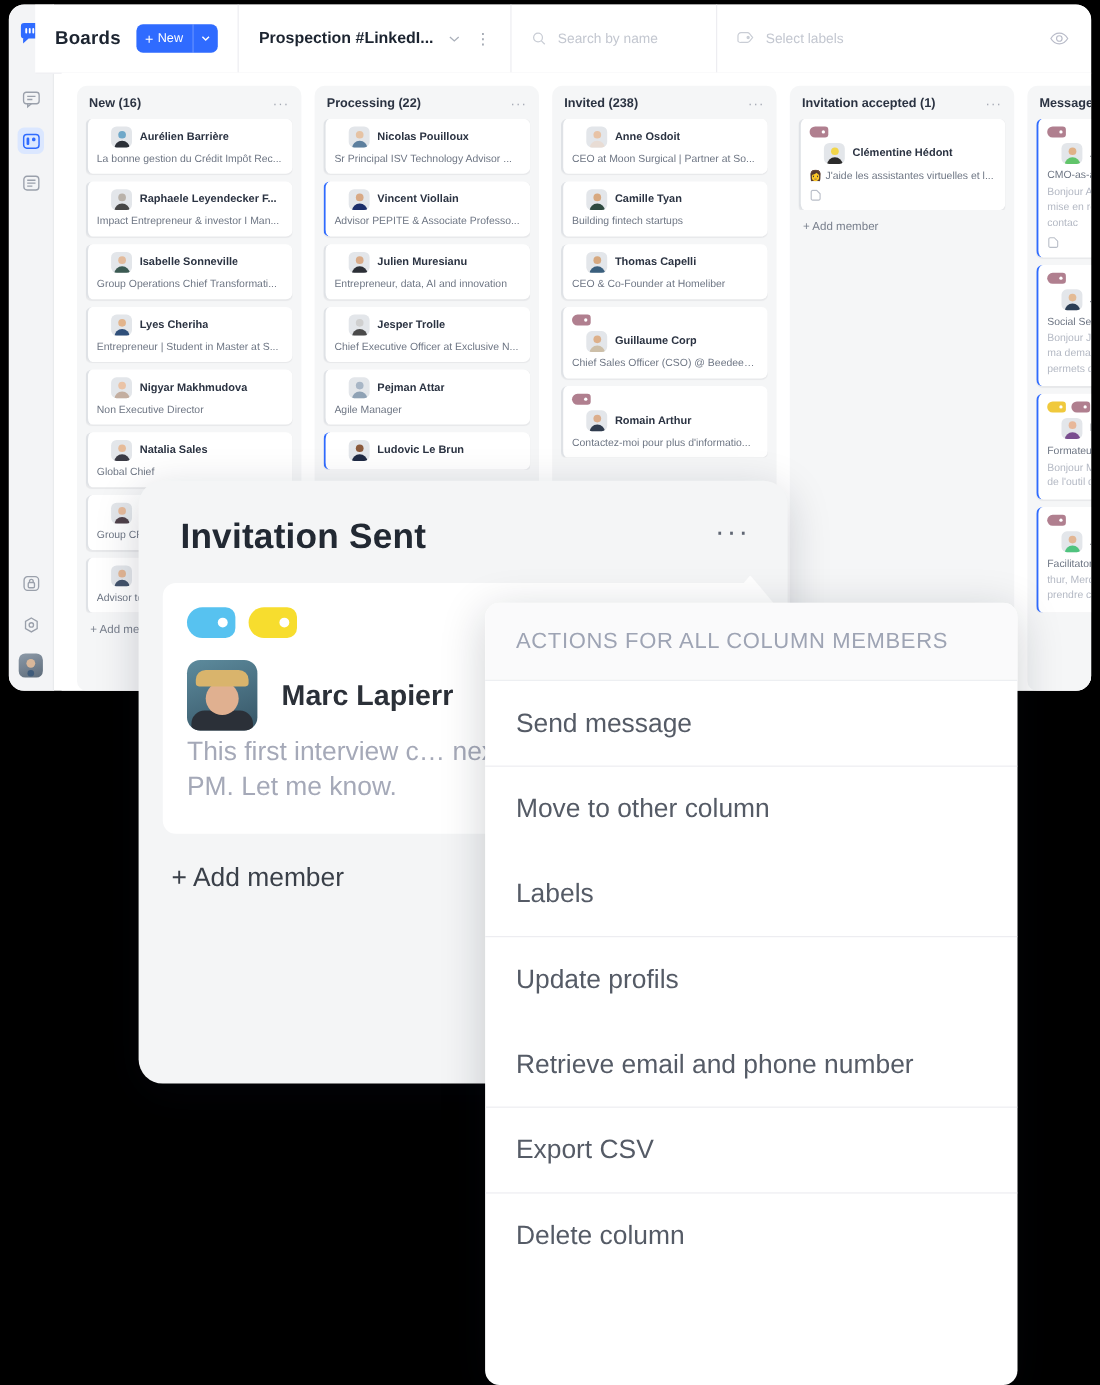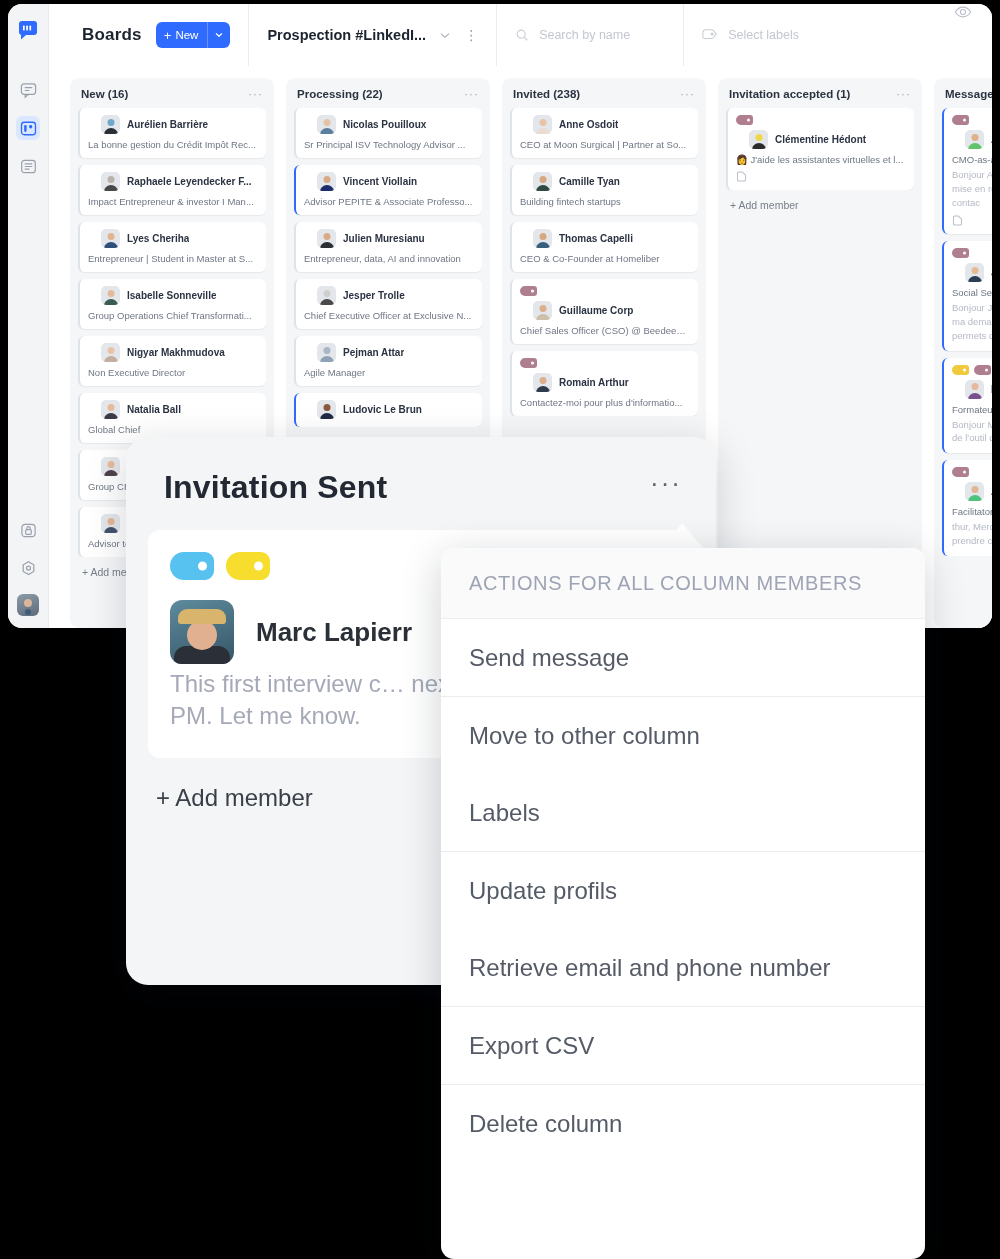--- a/index.html
+++ b/index.html
@@ -40,23 +40,23 @@
     position:relative;
   }
   .rail-avatar::after{
     content:"";position:absolute;left:50%;top:5px;transform:translateX(-50%);
     width:8px;height:8px;border-radius:50%;background:#d9b79a;
     box-shadow:0 9px 0 -1px #3f5b7a;
   }
 
   
   .topbar{
-    position:absolute;left:56px;top:0;right:0;height:62px;
+    position:absolute;left:24px;top:0;right:0;height:62px;
     background:#ffffff;border-bottom:1px solid #ececf0;
-    display:flex;align-items:flex-start;
+    display:flex;align-items:center;
   }
   .tb-seg{height:62px;display:flex;align-items:center;padding:0 18px;}
   .tb-seg.bordered{border-right:1px solid #ececf0;}
   .boards-title{font-size:17px;font-weight:700;color:#1c2430;letter-spacing:.2px;}
   .new-btn{
     margin-left:14px;height:26px;display:flex;align-items:center;
     background:#2f6bff;border-radius:6px;color:#fff;font-size:11.5px;overflow:hidden;
   }
   .new-btn .lbl{padding:0 9px 0 8px;display:flex;align-items:center;gap:4px;height:26px;}
   .new-btn .plus{font-size:13px;line-height:1;}
@@ -315,54 +315,54 @@
                 <span class="body" style="background:#474747"></span>
                 <span class="head" style="background:#b9b2aa"></span>
               </div>
               <div class="card-name">Raphaele Leyendecker F...</div>
             </div>
             <div class="card-sub">Impact Entrepreneur &amp; investor I Man...</div>
           </div>
           <div class="card">
             <div class="card-top">
               <div class="avatar">
+                <span class="body" style="background:#3b5a52"></span>
+                <span class="head" style="background:#e3bb9c"></span>
+              </div>
+              <div class="card-name">Isabelle Sonneville</div>
+            </div>
+            <div class="card-sub">Group Operations Chief Transformati...</div>
+          </div>
+          <div class="card">
+            <div class="card-top">
+              <div class="avatar">
                 <span class="body" style="background:#2f4f7a"></span>
                 <span class="head" style="background:#e2b48c"></span>
               </div>
               <div class="card-name">Lyes Cheriha</div>
             </div>
             <div class="card-sub">Entrepreneur | Student in Master at S...</div>
           </div>
           <div class="card">
             <div class="card-top">
               <div class="avatar">
-                <span class="body" style="background:#3b5a52"></span>
-                <span class="head" style="background:#e3bb9c"></span>
-              </div>
-              <div class="card-name">Isabelle Sonneville</div>
-            </div>
-            <div class="card-sub">Group Operations Chief Transformati...</div>
-          </div>
-          <div class="card">
-            <div class="card-top">
-              <div class="avatar">
                 <span class="body" style="background:#c3aea0"></span>
                 <span class="head" style="background:#eac3a6"></span>
               </div>
               <div class="card-name">Nigyar Makhmudova</div>
             </div>
             <div class="card-sub">Non Executive Director</div>
           </div>
           <div class="card">
             <div class="card-top">
               <div class="avatar">
                 <span class="body" style="background:#3a3a44"></span>
                 <span class="head" style="background:#e6bb99"></span>
               </div>
-              <div class="card-name">Natalia Ball</div>
+              <div class="card-name">Natalia Sales</div>
             </div>
             <div class="card-sub">Global Chief</div>
           </div>
           <div class="card">
             <div class="card-top">
               <div class="avatar">
                 <span class="body" style="background:#50424a"></span>
                 <span class="head" style="background:#e7bb9b"></span>
               </div>
               <div class="card-name">Alej</div>

